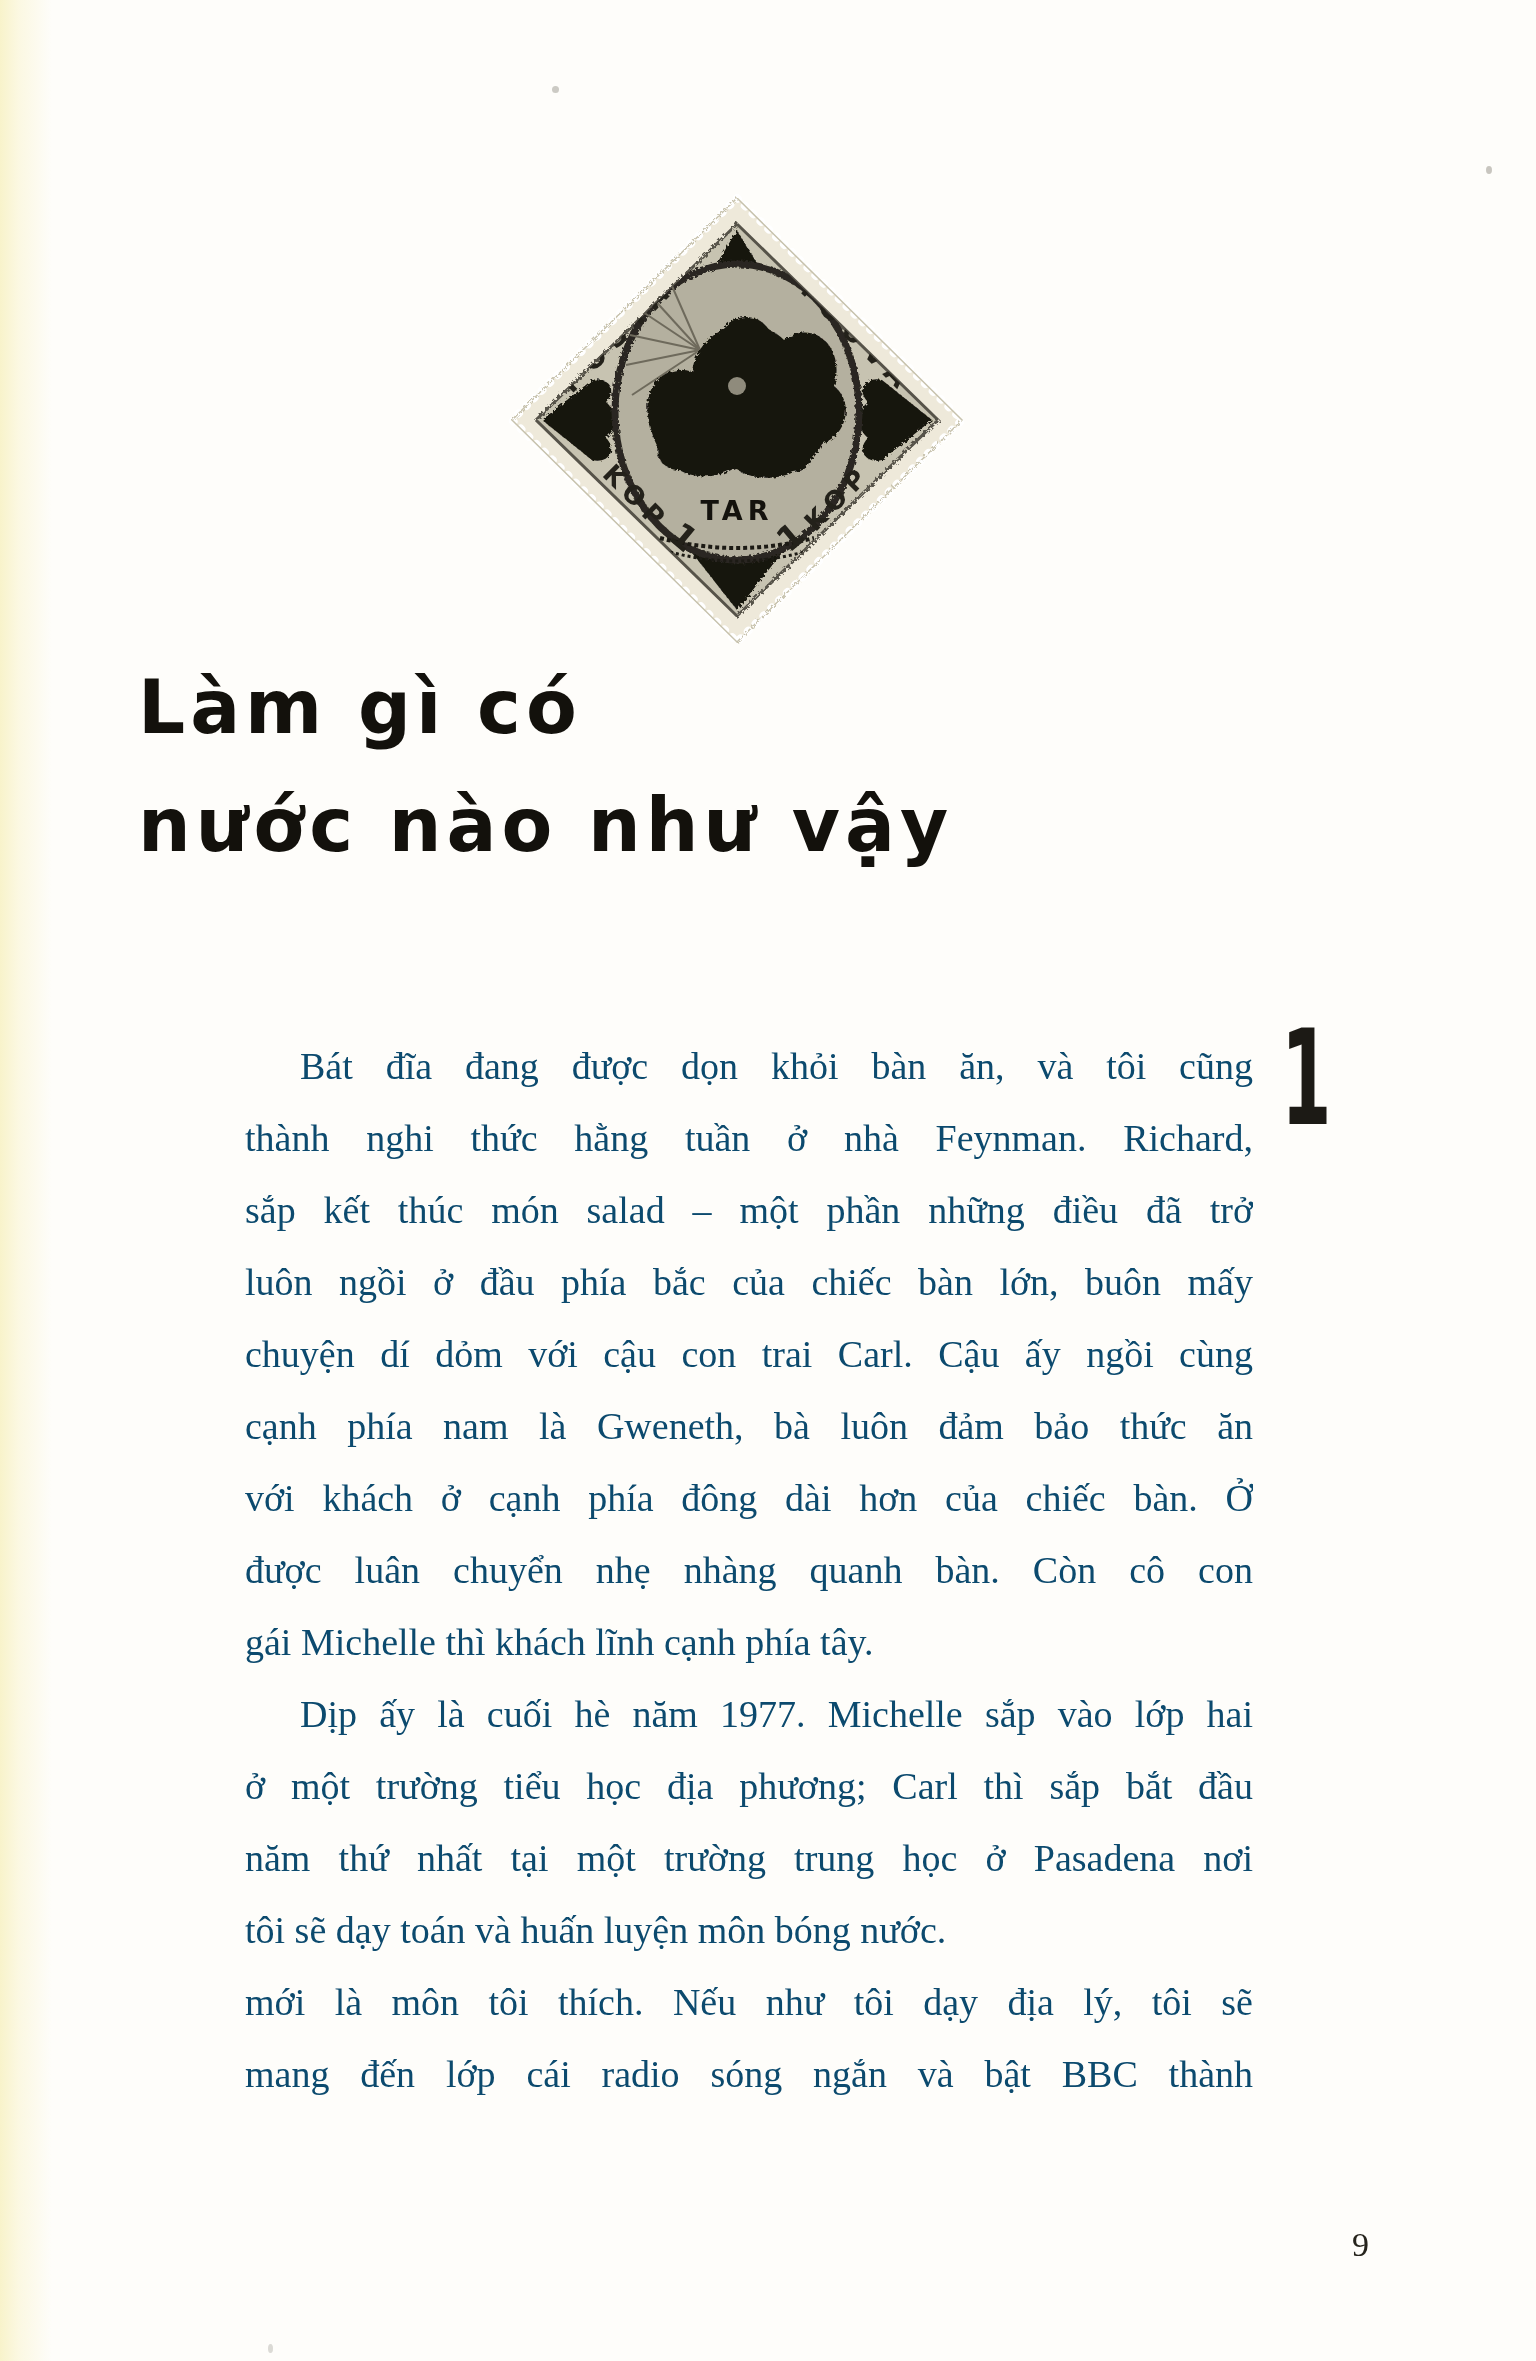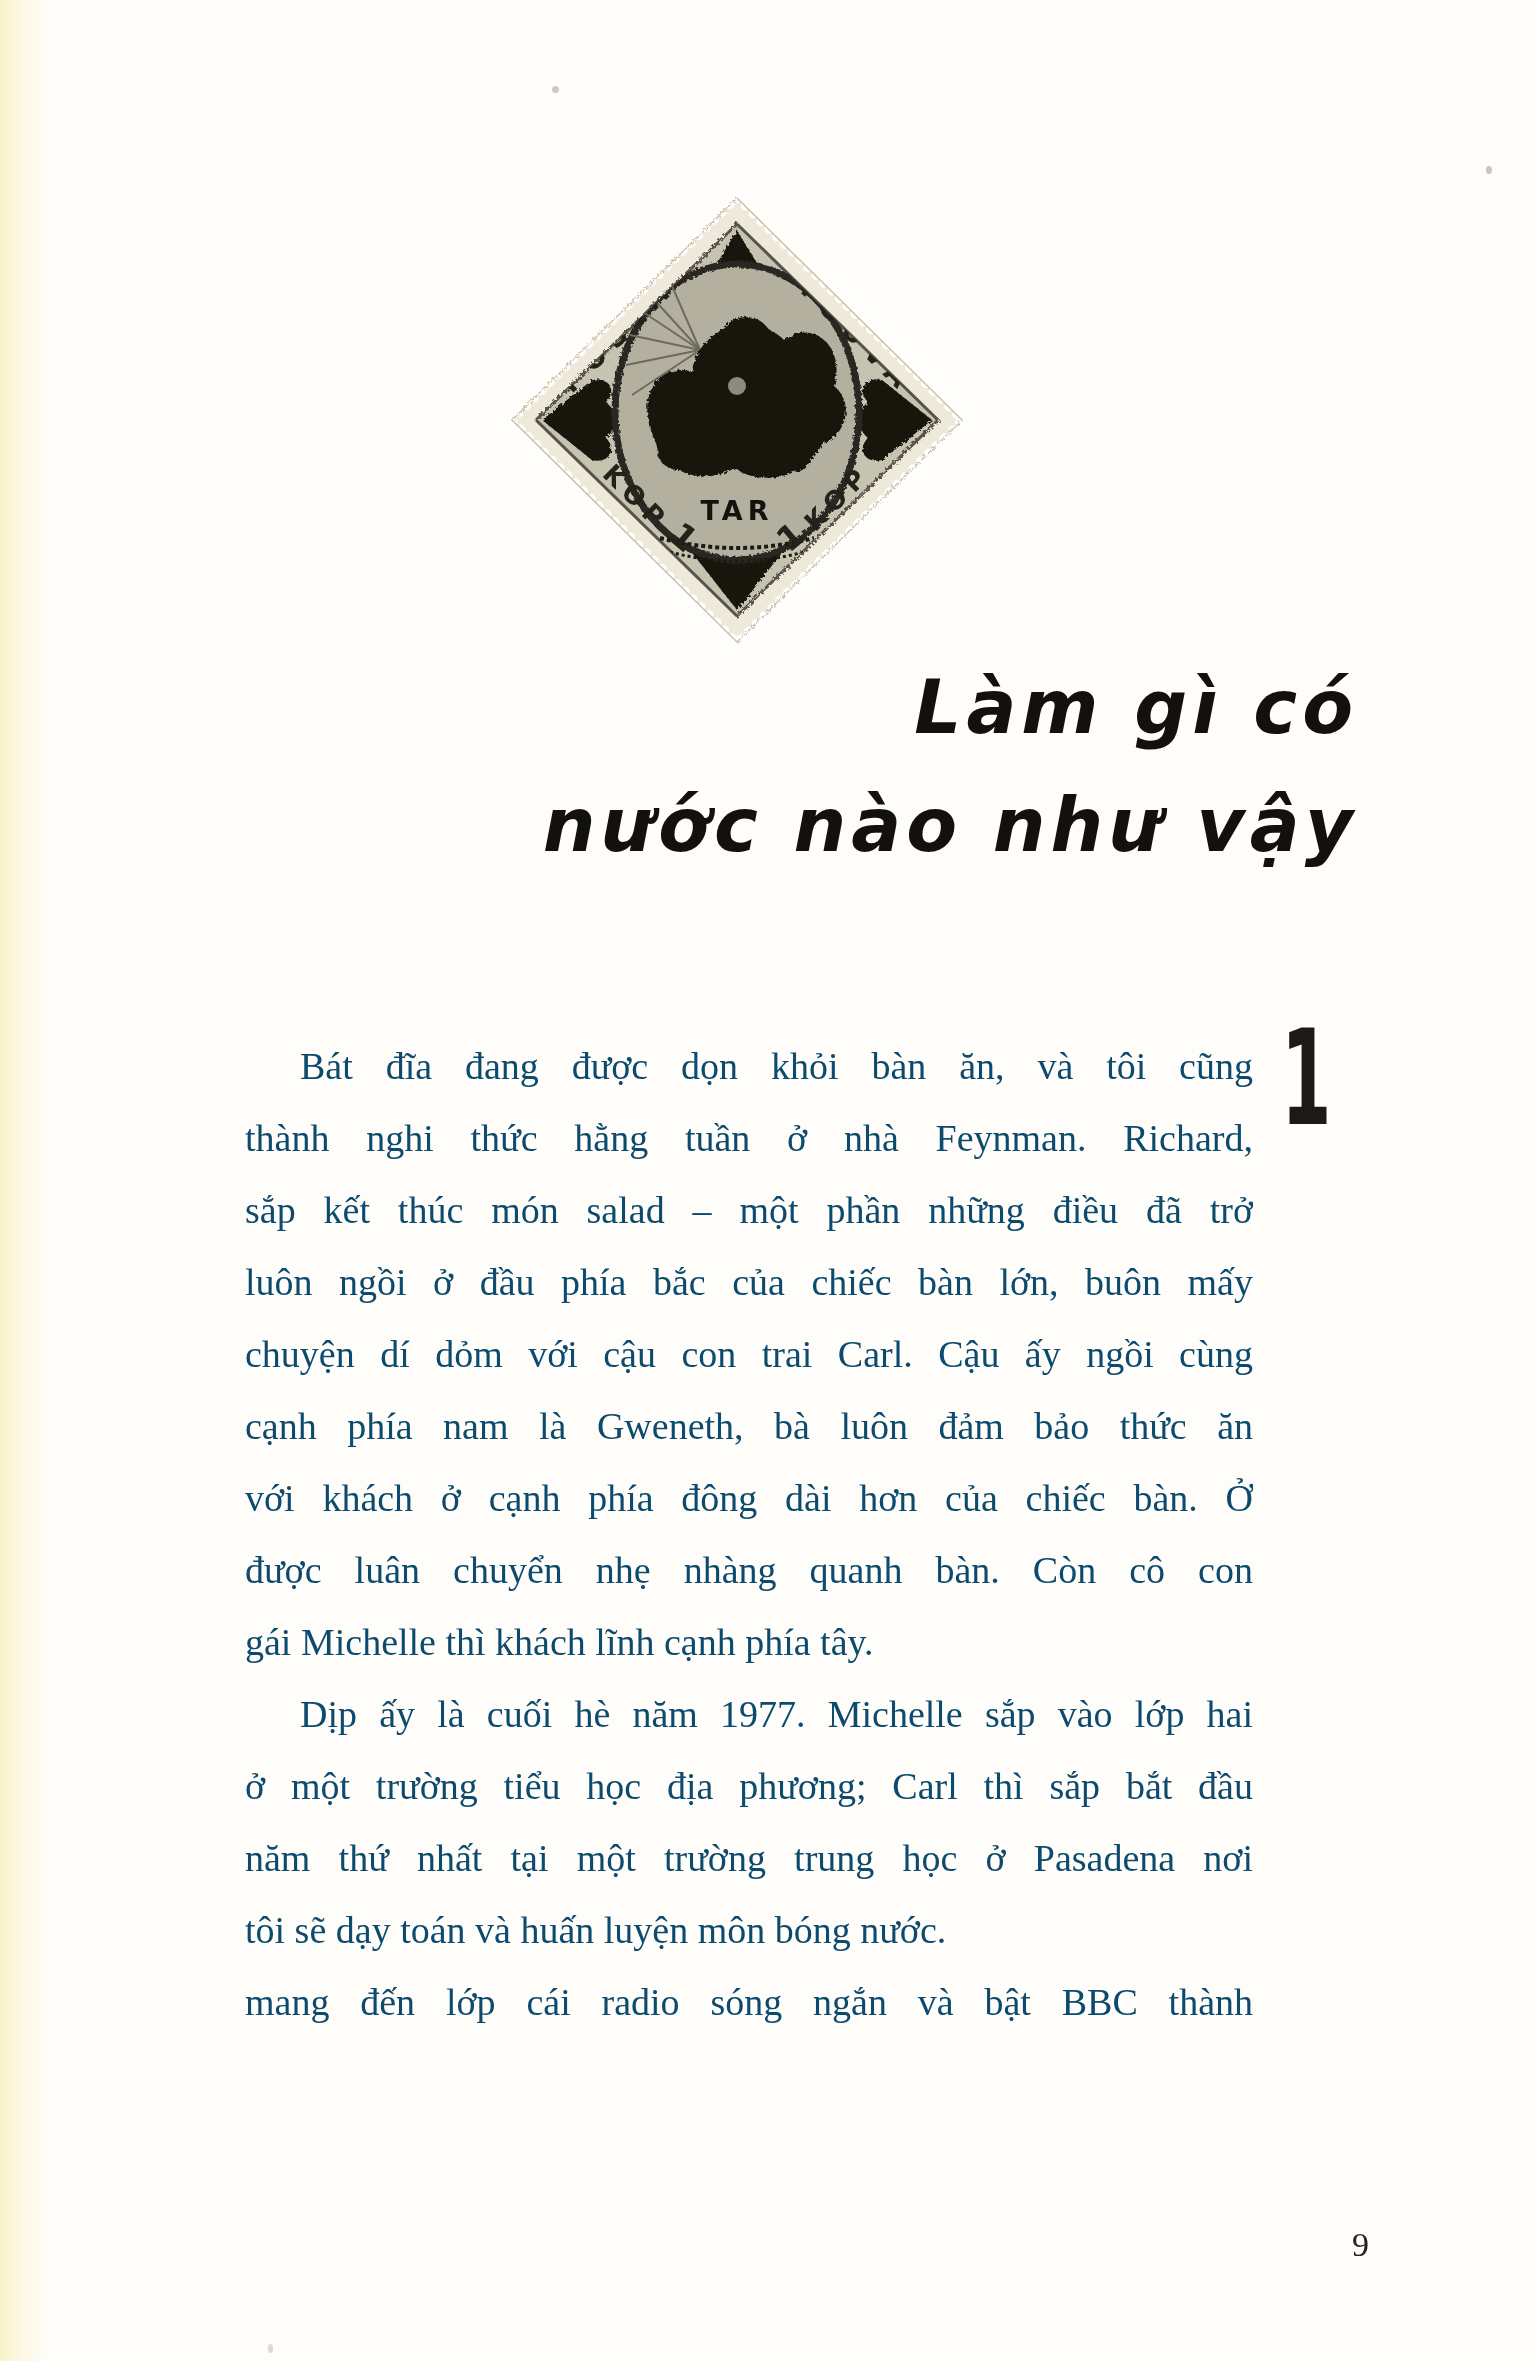--- a/index.html
+++ b/index.html
@@ -16,28 +16,27 @@
     position:absolute;left:0;top:0;width:52px;height:100%;
     background:linear-gradient(to right,#f7f1c2 0%,#fbf7dd 35%,rgba(255,255,255,0) 100%);
     opacity:.85;
   }
   .speck{position:absolute;background:#9a988e;border-radius:50%;}
   
   .stamp{position:absolute;left:500px;top:190px;}
   
   .chapter-title{
     position:absolute;left:138px;top:648px;width:1220px;
-    text-align:right;
+    text-align:left;
     font-family:"DejaVu Sans","Liberation Sans",sans-serif;
     font-weight:bold;
     font-size:74px;
     line-height:118px;
     letter-spacing:5px;
     color:#13110c;
-    font-style:italic;
   }
   
   .chapter-number{
     position:absolute;left:1281px;top:1012px;
     font-family:"DejaVu Sans","Liberation Sans",sans-serif;
     font-weight:bold;
     font-size:132px;line-height:1;
     transform:scaleX(.55);transform-origin:left top;
     color:#1c1a15;
   }
@@ -173,19 +172,20 @@
       <div class="line">được luân chuyển nhẹ nhàng quanh bàn. Còn cô con</div>
       <div class="line no-just">gái Michelle thì khách lĩnh cạnh phía tây.</div>
     </div>
     <div>
       <div class="line indent">Dịp ấy là cuối hè năm 1977. Michelle sắp vào lớp hai</div>
       <div class="line">ở một trường tiểu học địa phương; Carl thì sắp bắt đầu</div>
       <div class="line">năm thứ nhất tại một trường trung học ở Pasadena nơi</div>
       <div class="line no-just">tôi sẽ dạy toán và huấn luyện môn bóng nước.</div>
     </div>
     <div>
+      <div class="line">mới là môn tôi thích. Nếu như tôi dạy địa lý, tôi sẽ</div>
       <div class="line">mang đến lớp cái radio sóng ngắn và bật BBC thành</div>
     </div>
   </div>
 
   <div class="page-number">9</div>
 
 </div>
 
 </body></html>

